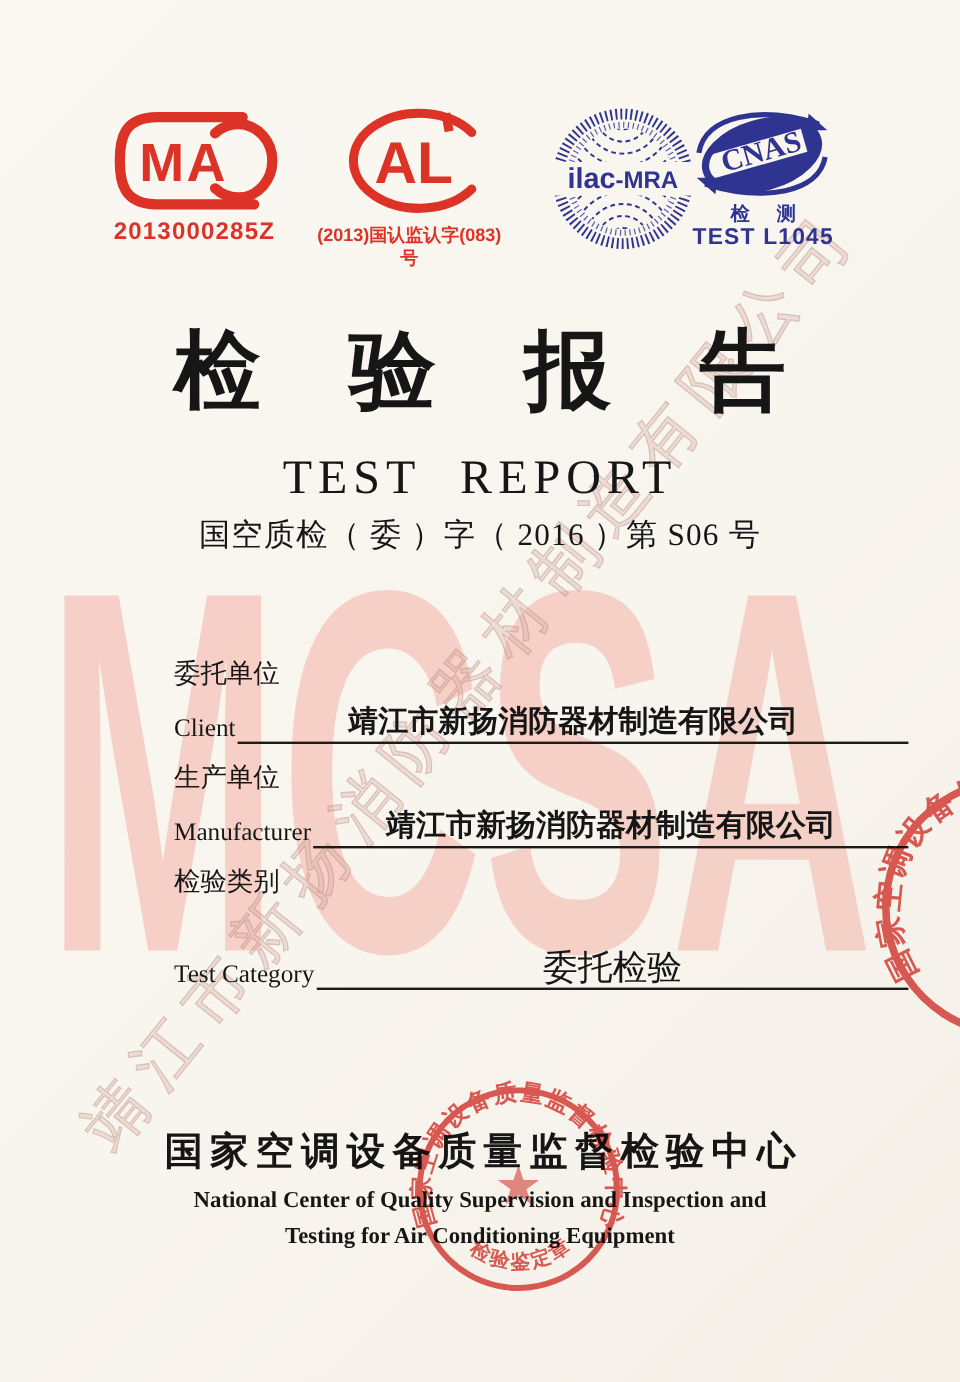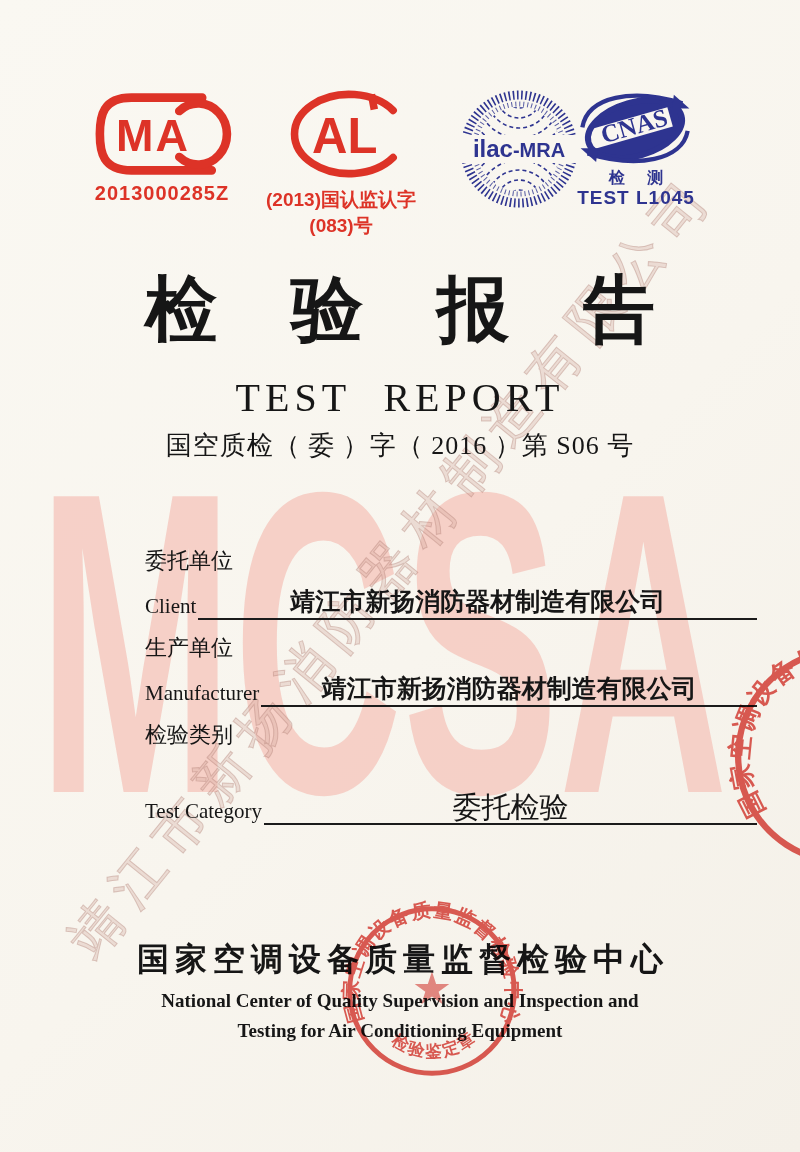--- a/index.html
+++ b/index.html
@@ -18,21 +18,21 @@
     -webkit-text-stroke:1px rgba(175,124,114,0.42);
     opacity:.9;
   }
   
   .content{position:absolute;inset:0;z-index:2;}
   .abs{position:absolute;}
   .red{color:#dd3327;}
   .navy{color:#2e3490;}
   .logo-code{font-family:"Liberation Sans","DejaVu Sans",sans-serif;font-weight:700;text-align:center;}
   .cma-code{left:88px;top:182px;width:148px;font-size:20px;letter-spacing:1px;}
-  .cal-code{left:262px;top:187px;width:158px;font-size:19px;letter-spacing:0px;text-align:center;}
+  .cal-code{left:262px;top:187px;width:158px;font-size:15px;letter-spacing:0px;text-align:center;}
   .cnas-cn{left:572px;top:168px;width:128px;font-size:16px;letter-spacing:9px;text-indent:9px;}
   .cnas-code{left:566px;top:187px;width:140px;font-size:19px;letter-spacing:1px;}
   .title-cn{left:0;top:270px;width:100%;text-align:center;
     font-family:"Liberation Sans","DejaVu Sans",sans-serif;font-weight:900;font-size:72px;line-height:1.1;}
   .title-cn span{letter-spacing:74px;margin-right:-74px;}
   .title-en{left:0;top:374px;width:100%;text-align:center;
     font-size:40px;letter-spacing:5px;word-spacing:18px;font-weight:400;}
   .report-no{left:0;top:428px;width:100%;text-align:center;font-size:26px;letter-spacing:1px;}
   
   .fields{left:145px;top:548px;width:612px;}

